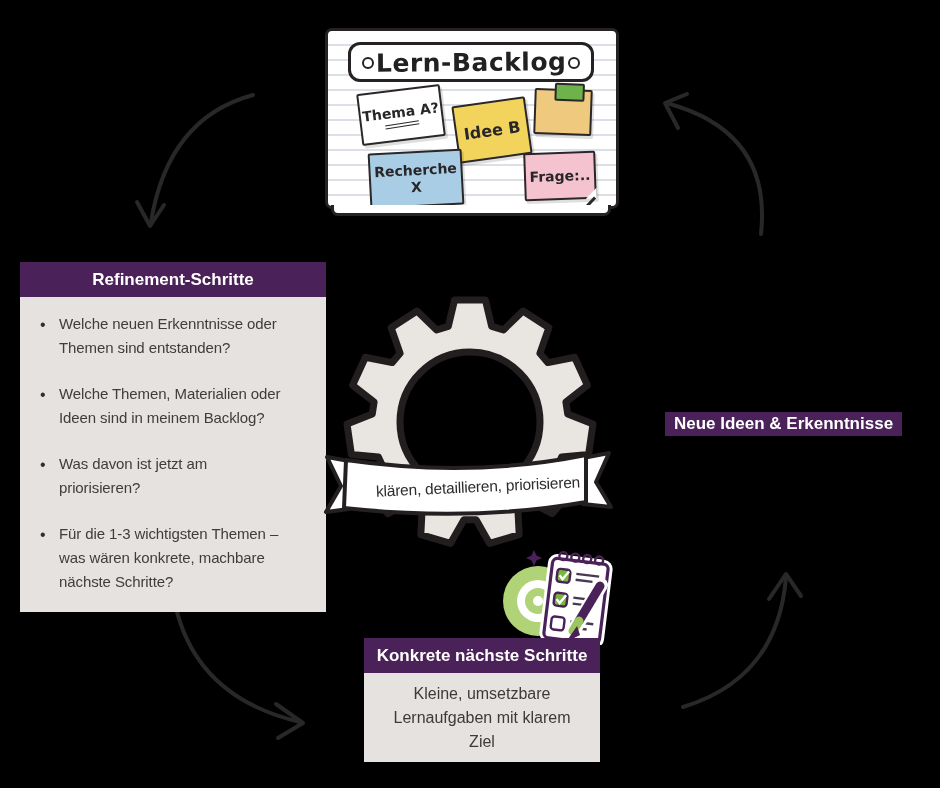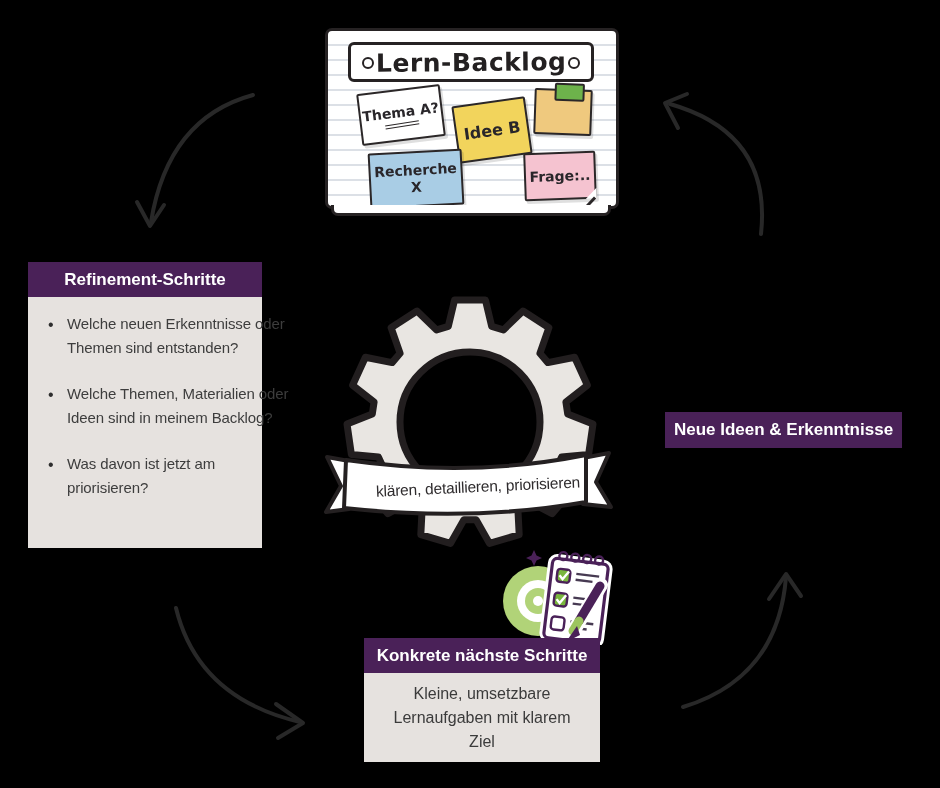--- a/index.html
+++ b/index.html
@@ -10,21 +10,21 @@
   
   #arrows{position:absolute;left:0;top:0;z-index:0;pointer-events:none;}
 
   
   #board{left:325px;top:28px;width:288px;height:175px;background:#fff;
          border:3.5px solid #262223;border-radius:7px;z-index:2;
          background-image:repeating-linear-gradient(#ffffff 0 13px,#dce0e6 13px 15px);}
   #board::after{content:"";position:absolute;left:3px;right:5px;bottom:-10px;height:8px;
          background:#fff;border:3px solid #262223;border-top:none;border-radius:0 0 7px 7px;}
   #board-header{position:absolute;left:20px;top:11px;right:22px;height:34px;background:#fff;
-         border:3px solid #262223;border-radius:6px;display:flex;align-items:center;justify-content:center;}
+         border:3px solid #262223;border-radius:12px;display:flex;align-items:center;justify-content:center;}
   #board-title{font-family:"DejaVu Sans",sans-serif;font-weight:700;font-size:25px;color:#232021;
          letter-spacing:.5px;transform:rotate(-.5deg);}
   .screw{position:absolute;top:12px;width:8px;height:8px;border:2.5px solid #262223;border-radius:50%;background:#fff;}
   .screw.l{left:11px;} .screw.r{right:11px;}
   .note{position:absolute;border:2.5px solid #2b2728;border-radius:2px;display:flex;
         align-items:center;justify-content:center;flex-direction:column;
         font-family:"DejaVu Sans",sans-serif;font-weight:700;color:#29262a;box-shadow:2px 3px 0 rgba(40,40,40,.15);}
   #note-thema{left:31px;top:58px;width:80px;height:48px;background:#fff;transform:rotate(-7deg);font-size:14px;}
   #note-thema .ul{width:34px;border-bottom:4px double #2b2728;margin-top:3px;transform:rotate(-2deg);}
   #note-idee{left:127px;top:70px;width:70px;height:54px;background:#f2d45c;transform:rotate(-8deg);font-size:16px;}
@@ -35,29 +35,29 @@
         font-size:14px;line-height:1.25;text-align:center;}
   #note-frage{left:196px;top:121px;width:68px;height:44px;background:#f5c3d0;transform:rotate(-2deg);font-size:14px;}
   #note-frage .fold{position:absolute;right:-2px;bottom:-2px;width:0;height:0;
         border-left:11px solid transparent;border-bottom:11px solid #fff;}
   #note-frage .foldline{position:absolute;right:-1px;bottom:-1px;width:13px;height:2.5px;background:#2b2728;
         transform:rotate(-45deg);transform-origin:right bottom;}
 
   
   .panel-header{background:#4a2158;color:#fff;font-weight:700;font-size:17px;height:35px;
         display:flex;align-items:center;justify-content:center;}
-  #left-panel{left:28px;top:262px;width:234px;z-index:2;}
+  #left-panel{left:20px;top:262px;width:306px;z-index:2;}
   #left-panel .body{background:#e6e2df;padding:15px 14px 18px 20px;min-height:251px;box-sizing:border-box;}
   #left-panel ul{margin:0;padding:0;list-style:none;}
   #left-panel li{position:relative;padding-left:19px;margin-bottom:22px;width:228px;
         font-size:15px;line-height:1.6;color:#3d3d3d;letter-spacing:-.1px;}
   #left-panel li:last-child{margin-bottom:0;}
   #left-panel li::before{content:"\2022";position:absolute;left:0;top:0;color:#2e2e2e;font-size:16px;}
 
-  #badge{left:665px;top:412px;width:237px;height:36px;background:#4a2158;z-index:2;
+  #badge{left:665px;top:412px;width:237px;height:24px;background:#4a2158;z-index:2;
         display:flex;align-items:center;justify-content:center;color:#fff;font-weight:700;font-size:17px;}
 
   #bottom-box{left:364px;top:638px;width:236px;z-index:3;}
   #bottom-box .body{background:#e6e2df;height:89px;box-sizing:border-box;padding:0 21px;
         display:flex;align-items:center;justify-content:center;text-align:center;
         font-size:16px;line-height:1.5;color:#3b3b3b;}
 
   
   #gear-svg{left:330px;top:282px;z-index:1;}
   #banner{left:318px;top:448px;width:320px;height:82px;z-index:2;}
@@ -116,20 +116,21 @@
     </div>
   </div>
 
   <div id="left-panel" class="abs">
     <div class="panel-header">Refinement-Schritte</div>
     <div class="body">
       <ul>
         <li>Welche neuen Erkenntnisse oder Themen sind entstanden?</li>
         <li>Welche Themen, Materialien oder Ideen sind in meinem Backlog?</li>
         <li>Was davon ist jetzt am priorisieren?</li>
+        <li>Für die 1-3 wichtigsten Themen – was wären konkrete, machbare nächste Schritte?</li>
       </ul>
     </div>
   </div>
 
   <svg id="gear-svg" class="abs" width="280" height="285" viewBox="0 0 280 285">
     <path id="gear-path" fill="#e9e6e2" fill-rule="evenodd" stroke="#221e1f" stroke-width="7" stroke-linejoin="round" d="M118.3,44.4L124.6,18.0L155.4,18.0L161.7,44.4L173.4,47.9L193.0,29.0L218.9,45.7L209.9,71.3L217.9,80.6L244.6,75.3L257.4,103.3L235.9,120.1L237.7,132.1L263.0,142.1L258.6,172.6L231.5,175.1L226.4,186.2L242.3,208.3L222.1,231.6L198.0,219.0L187.8,225.6L189.2,252.7L159.6,261.4L146.1,237.8L133.9,237.8L120.4,261.4L90.8,252.7L92.2,225.6L82.0,219.0L57.9,231.6L37.7,208.3L53.6,186.2L48.5,175.1L21.4,172.6L17.0,142.1L42.3,132.1L44.1,120.1L22.6,103.3L35.4,75.3L62.1,80.6L70.1,71.3L61.1,45.7L87.0,29.0L106.6,47.9ZM210,140A70,70 0 1 0 70,140A70,70 0 1 0 210,140Z"></path>
   </svg>
 
   <div id="banner" class="abs">
     <svg width="320" height="82" viewBox="0 0 320 82">

